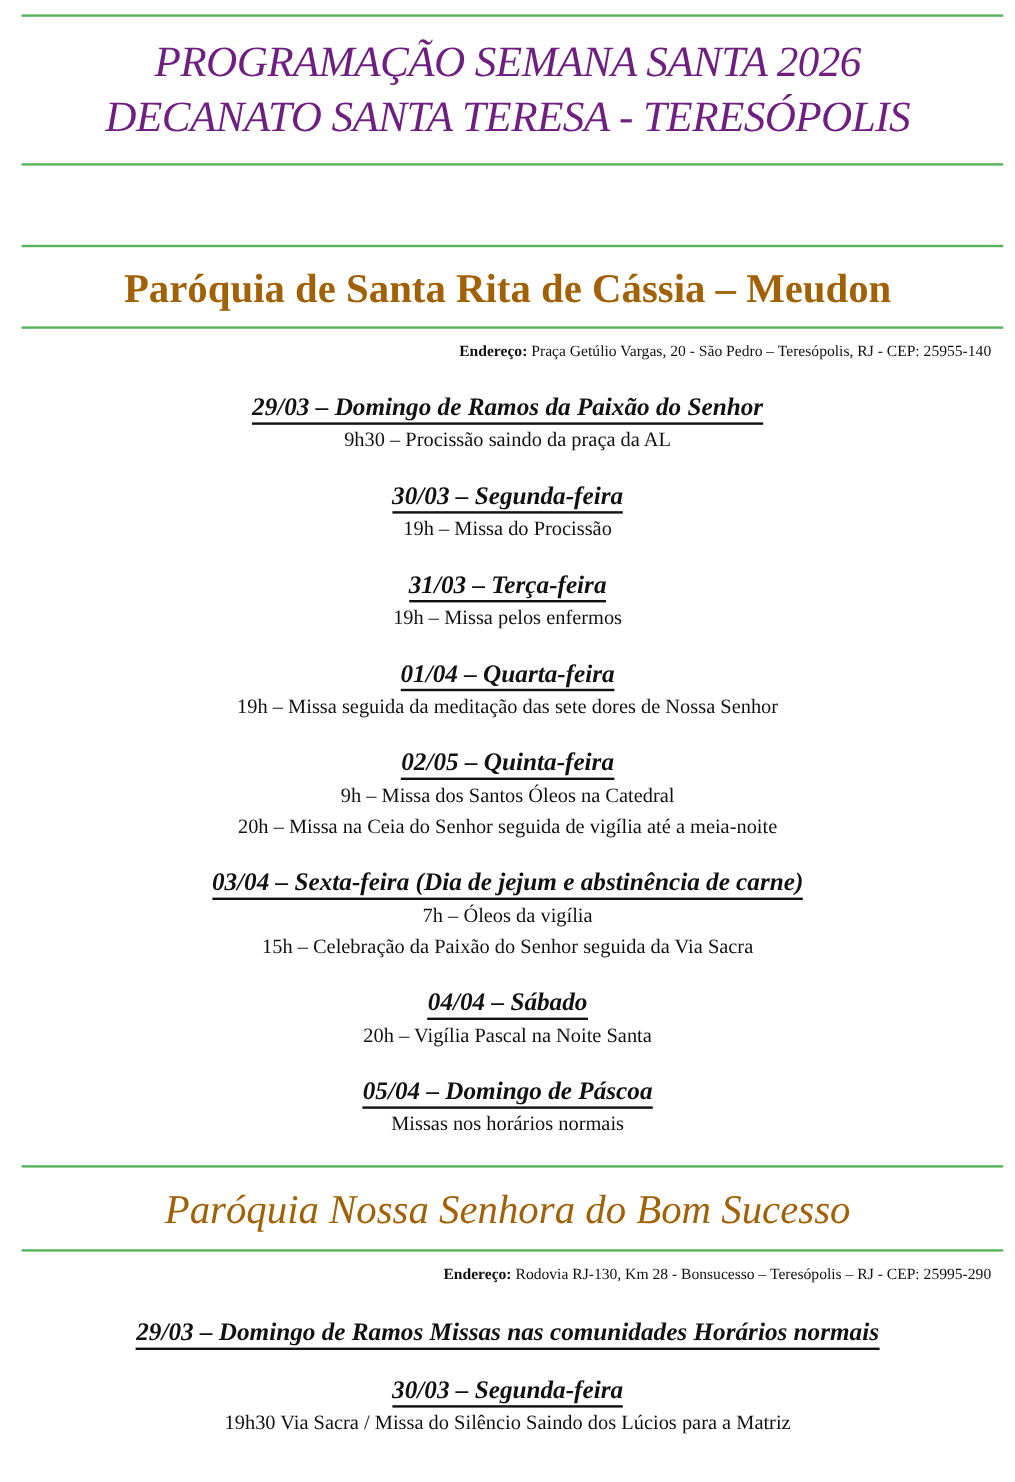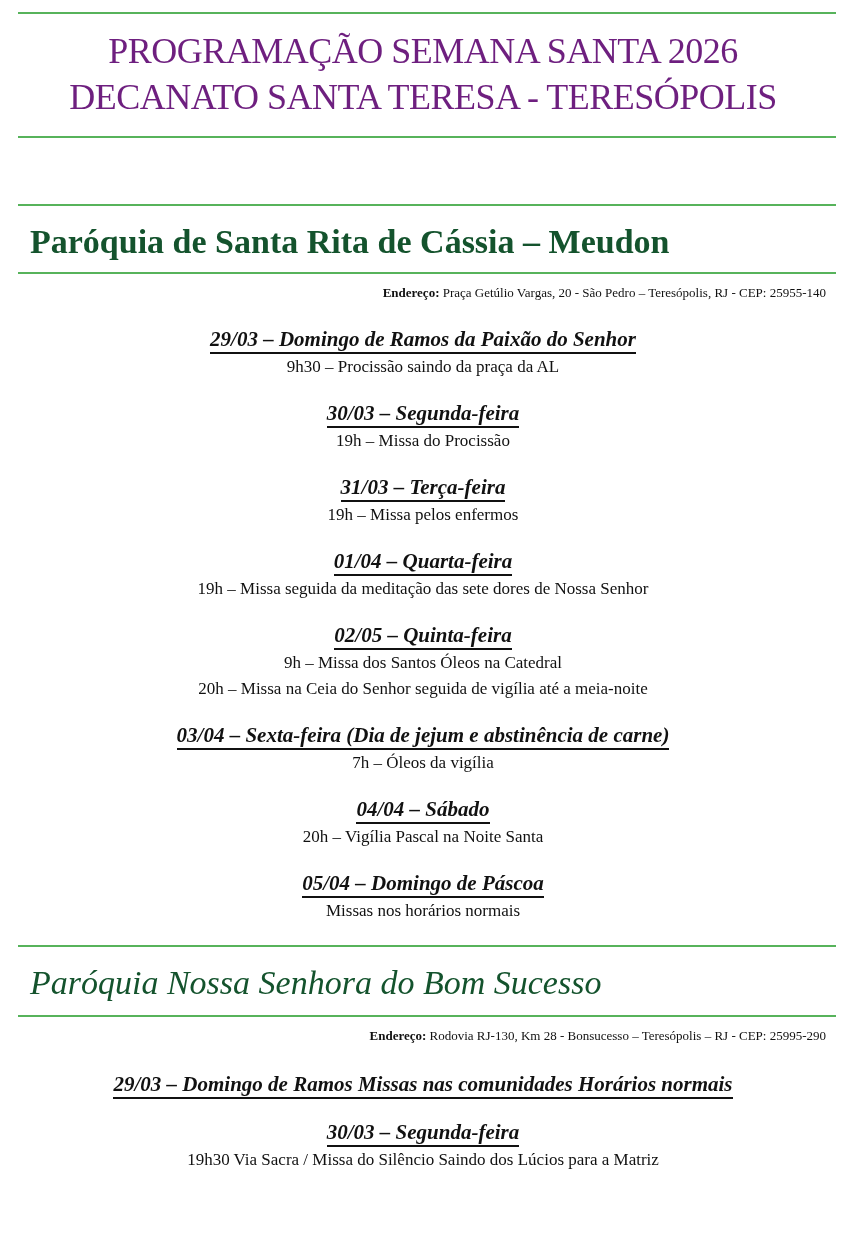--- a/index.html
+++ b/index.html
@@ -21,32 +21,33 @@
   .div-top    { margin-top: 12px; }
   .div-under-title { margin-top: 16px; }
   .div-gap    { margin-top: 66px; }
   .div-under-h2 { margin-top: 10px; }
   .div-sec2-top { margin-top: 20px; }
   .div-under-h2b { margin-top: 12px; }
 
   .doc-title {
     margin: 14px 30px 0;
     text-align: center;
+    font-style: italic;
     font-weight: normal;
     font-size: 36px;
     line-height: 46px;
     letter-spacing: -0.5px;
     color: #6e1f7f;
   }
   .section-heading {
     margin: 16px 30px 0;
-    text-align: left;
+    text-align: center;
     font-size: 34px;
     line-height: 40px;
-    color: #14532d;
+    color: #a16207;
   }
   .section-heading.bold   { font-weight: bold; font-style: normal; }
   .section-heading.italic { font-weight: normal; font-style: italic; }
 
   .address {
     margin: 6px 20px 0;
     text-align: right;
     font-size: 13px;
     line-height: 25px;
     color: #111111;
@@ -119,20 +120,21 @@
 
       <div class="event">
         <div class="event-heading-wrap"><span class="event-heading">02/05 – Quinta-feira</span></div>
         <div class="event-line">9h – Missa dos Santos Óleos na Catedral</div>
         <div class="event-line">20h – Missa na Ceia do Senhor seguida de vigília até a meia-noite</div>
       </div>
 
       <div class="event">
         <div class="event-heading-wrap"><span class="event-heading">03/04 – Sexta-feira (Dia de jejum e abstinência de carne)</span></div>
         <div class="event-line">7h – Óleos da vigília</div>
+        <div class="event-line">15h – Celebração da Paixão do Senhor seguida da Via Sacra</div>
       </div>
 
       <div class="event">
         <div class="event-heading-wrap"><span class="event-heading">04/04 – Sábado</span></div>
         <div class="event-line">20h – Vigília Pascal na Noite Santa</div>
       </div>
 
       <div class="event">
         <div class="event-heading-wrap"><span class="event-heading">05/04 – Domingo de Páscoa</span></div>
         <div class="event-line">Missas nos horários normais</div>

